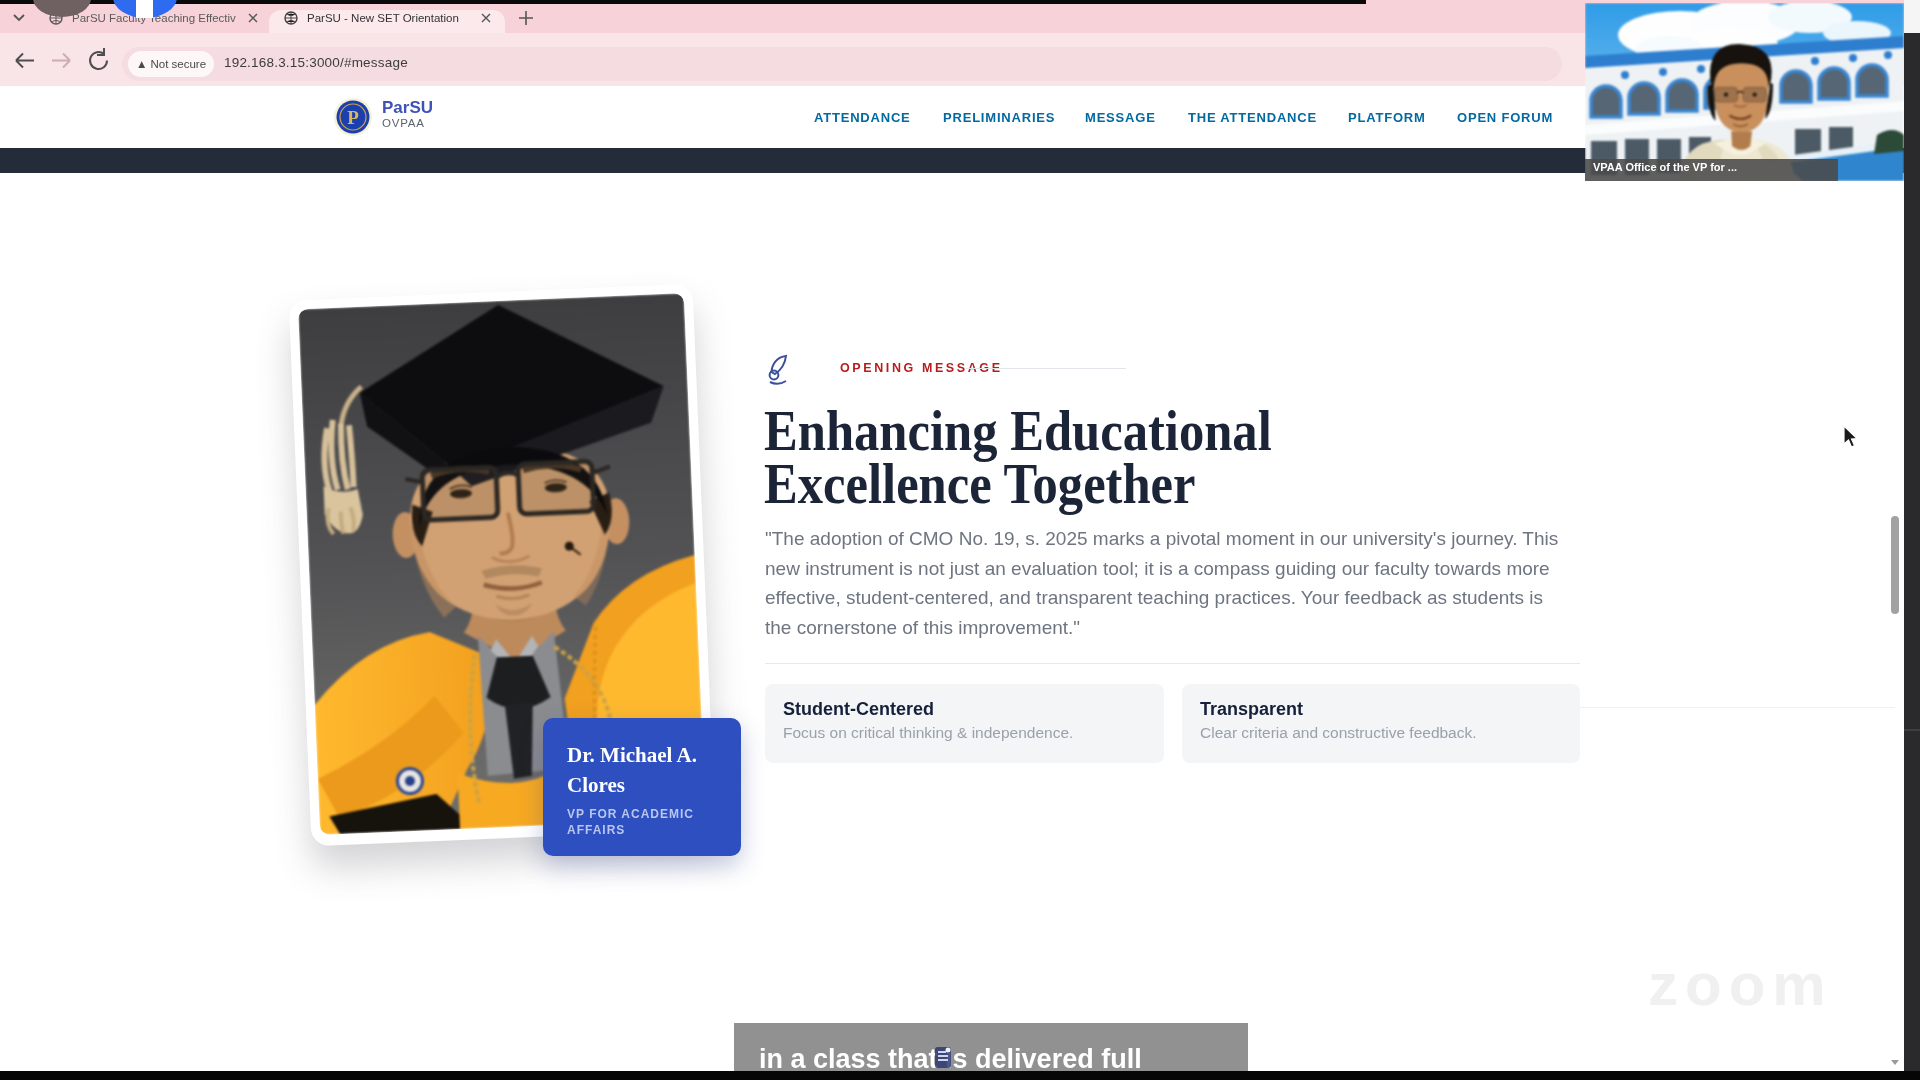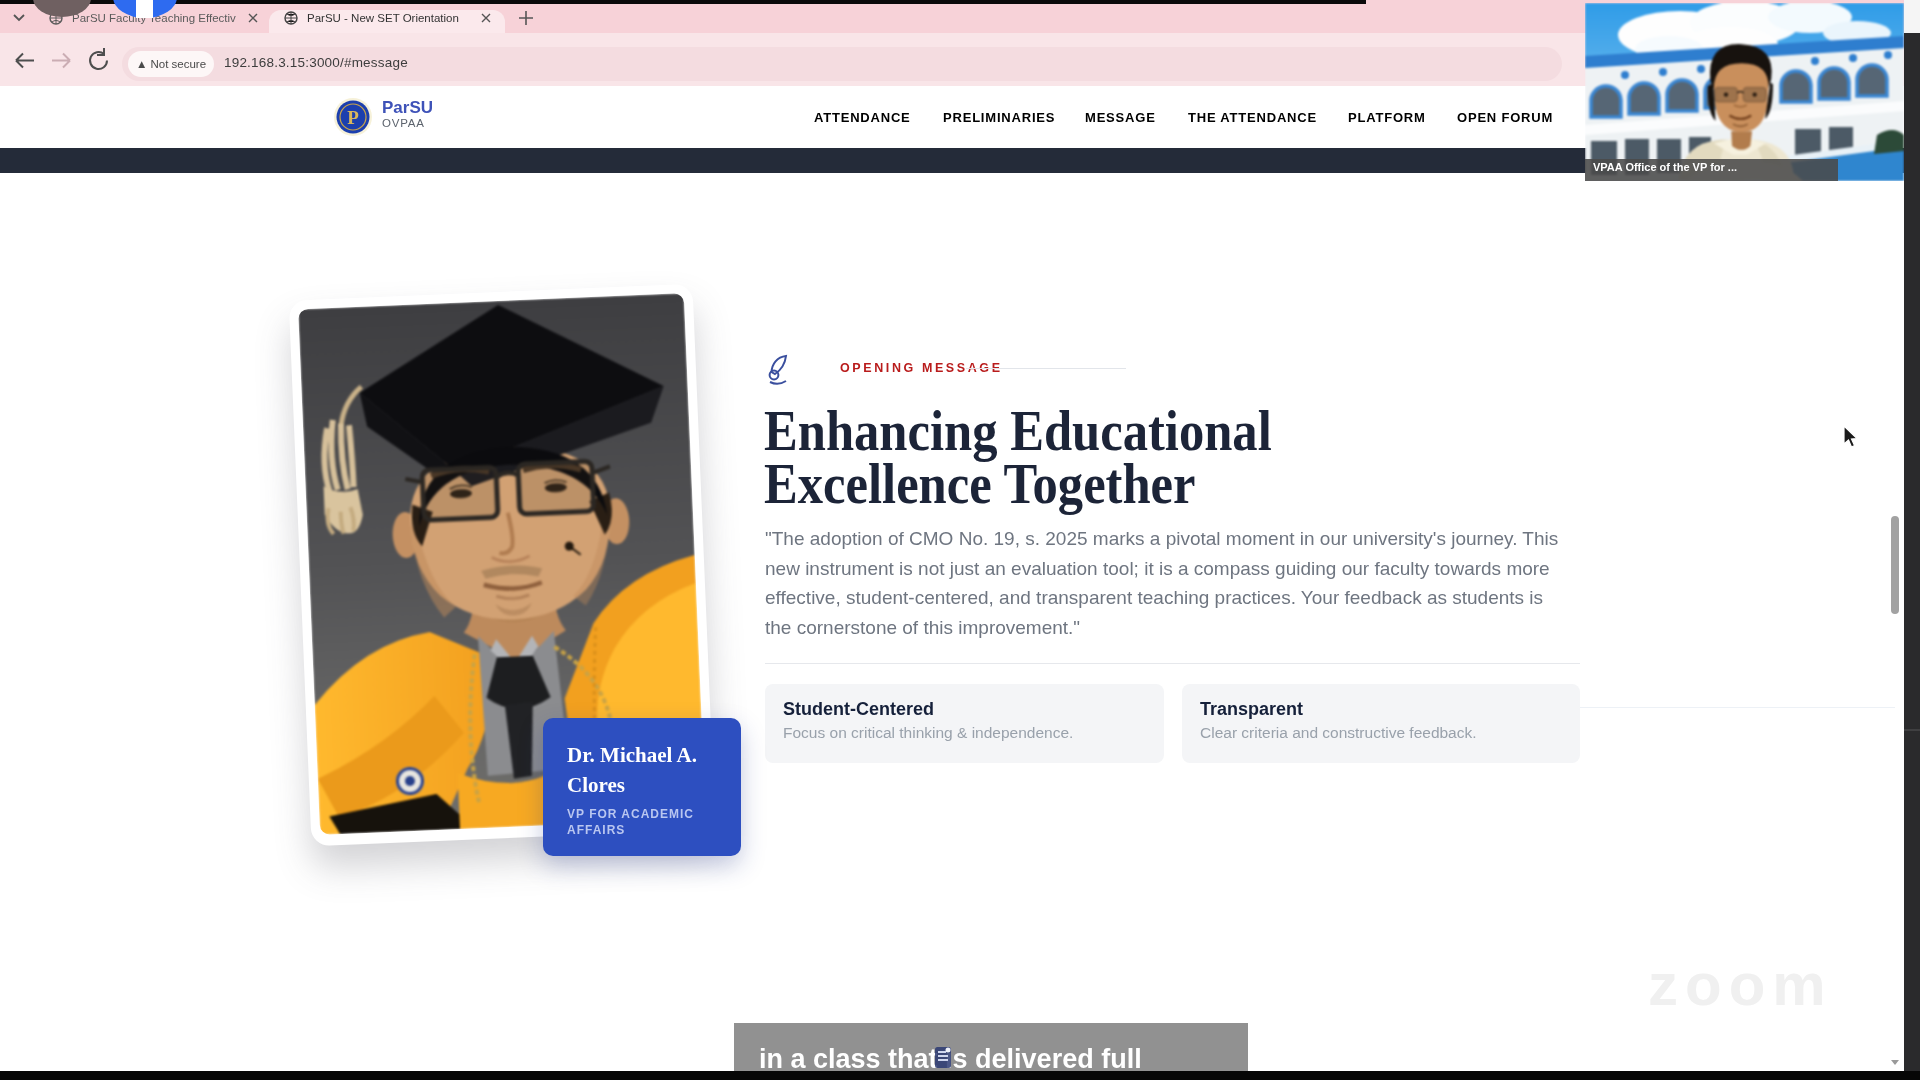--- a/index.html
+++ b/index.html
@@ -14,21 +14,21 @@
   .tab-active { left:269px; top:10px; width:236px; height:23px; background:#fbe9ec;
     border-radius:12px 12px 0 0; }
   .omni { left:122px; top:47px; width:1440px; height:34px; border-radius:17px; background:#f4dce0; }
   .chip { left:128px; top:51px; width:86px; height:26px; border-radius:13px; background:#fdf7f7;
     font-size:11.5px; color:#4a4a4a; line-height:26px; text-align:center; }
   .url { left:224px; top:55px; font-size:13.5px; color:#3d3d3d; letter-spacing:.2px; }
 
   
   #siteheader { left:0; top:86px; width:1904px; height:62px; background:#fff; }
   #navybar { left:0; top:148px; width:1904px; height:25px; background:#242b39; }
-  .nav { font-size:13px; font-weight:bold; color:#000000; letter-spacing:.8px; top:110px; }
+  .nav { font-size:13px; font-weight:bold; color:#0369a1; letter-spacing:.8px; top:110px; }
 
   
   .kicker { left:840px; top:361px; font-size:12.5px; font-weight:bold; color:#b91c1c;
     letter-spacing:2.6px; }
   .kickline { left:966px; top:368px; width:160px; height:1px; background:#e2e5ea; }
   h1 { left:764px; top:404px; font-size:57px; line-height:53px; font-weight:bold;
     font-family:"Liberation Serif", serif; color:#1c2438; letter-spacing:0px; position:absolute;
     transform:scaleX(.888); transform-origin:left top; white-space:nowrap; }
   .quote { left:765px; top:524px; font-size:19px; line-height:29.5px; color:#6e7580; }
   .divider { left:765px; top:663px; width:815px; height:1px; background:#e6e8ec; }

